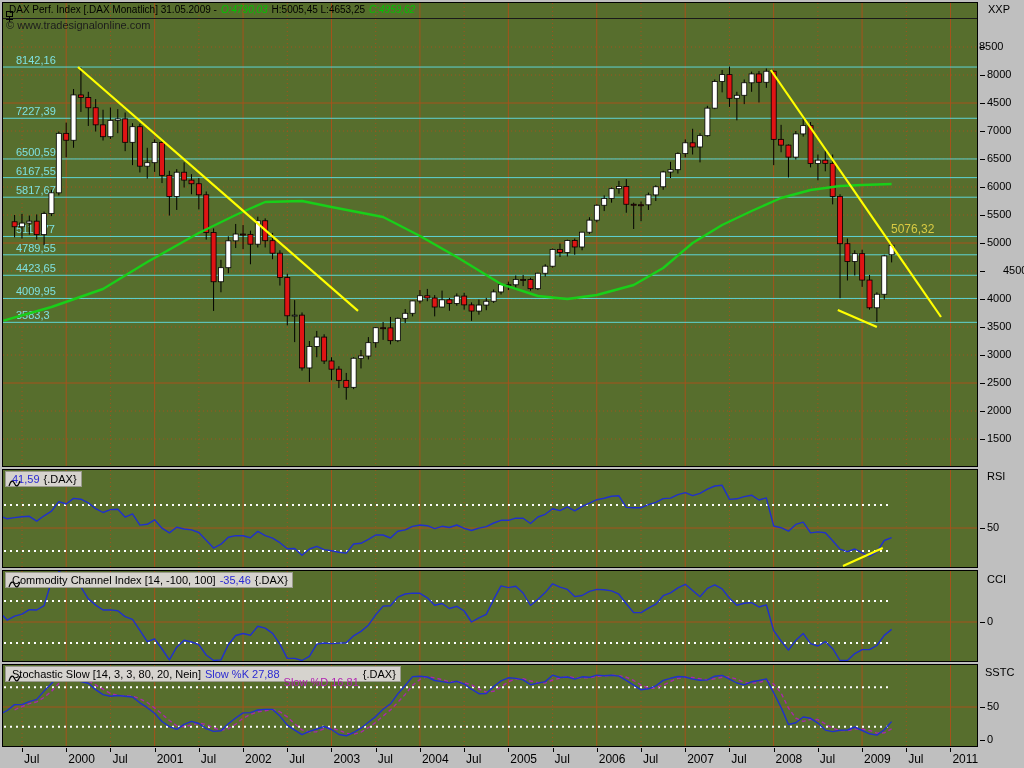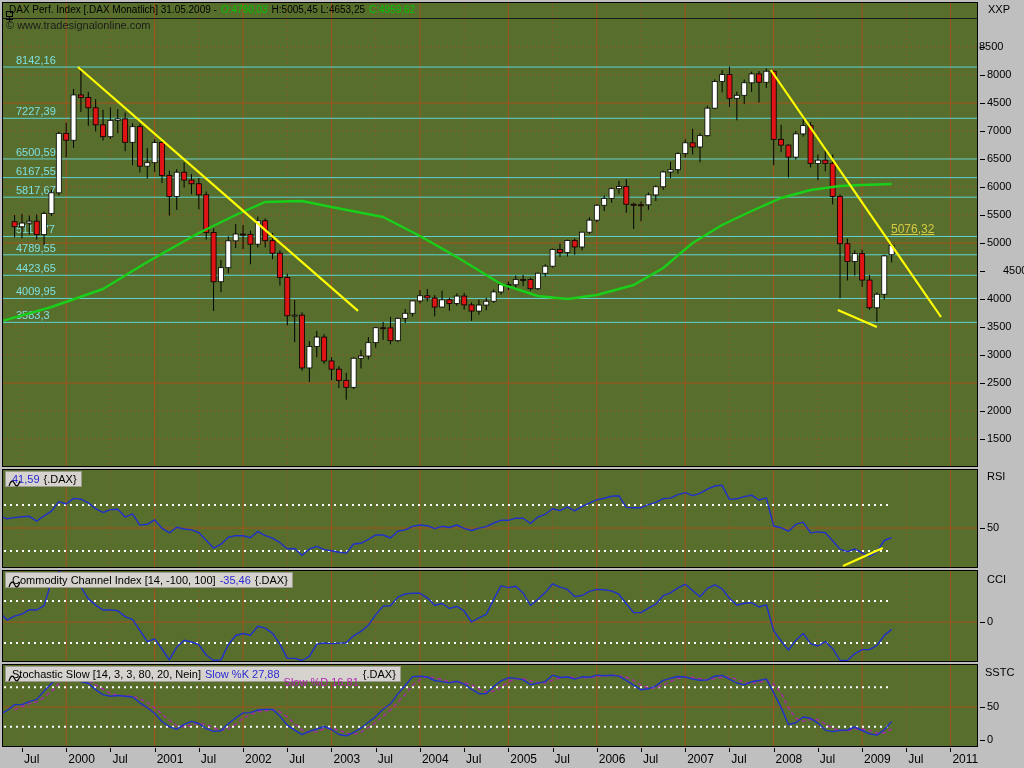--- a/index.html
+++ b/index.html
@@ -1,27 +1,27 @@
 <!DOCTYPE html>
 <html><head>
 <meta charset="utf-8">
 <style>
   html,body{margin:0;padding:0;background:#bfbfbf;font-family:"Liberation Sans",sans-serif;}
   #stage{position:relative;width:1024px;height:768px;overflow:hidden;background:#bfbfbf;}
   svg{position:absolute;display:block;}
   #title-bar{position:absolute;left:5px;top:3px;height:13px;display:flex;align-items:center;gap:4px;
              font-size:10px;color:#000;white-space:nowrap;z-index:5;}
-  #title-bar .grn{color:#00c400;}
+  #title-bar .grn{color:#00c400;font-style:italic;}
   #watermark{position:absolute;left:6px;top:19px;font-size:11px;color:#1c1c1c;z-index:5;}
   .hdr{position:absolute;background:#d6d3ce;border:1px solid #9a9a8e;height:14px;line-height:14px;
        padding:0 4px 0 2px;font-size:11px;color:#000;display:flex;align-items:center;gap:4px;
        white-space:nowrap;z-index:5;}
   .hdr .blue{color:#2a2ad2;}
   .hdr .mag{color:#b022b0;margin-top:16px;}
-  #trend-label{position:absolute;left:891px;top:222px;font-size:12px;color:#d9cb43;z-index:4;text-decoration:underline;}
+  #trend-label{position:absolute;left:891px;top:222px;font-size:12px;color:#d9cb43;z-index:4;}
   #right-gutter{position:absolute;left:978px;top:0;width:46px;height:748px;background:#bfbfbf;}
   #right-gutter .g-label{position:absolute;font-size:11px;color:#000;}
   .axis-dash{position:absolute;width:5px;height:1px;background:#000;left:2px;}
   #bottom-axis{position:absolute;left:0;top:748px;width:916px;height:20px;background:#bfbfbf;}
   .x-tick{position:absolute;top:0;width:1px;height:4px;background:#000;}
   .x-label{position:absolute;top:4px;font-size:12px;color:#000;}
 </style>
 </head>
 <body>
 

